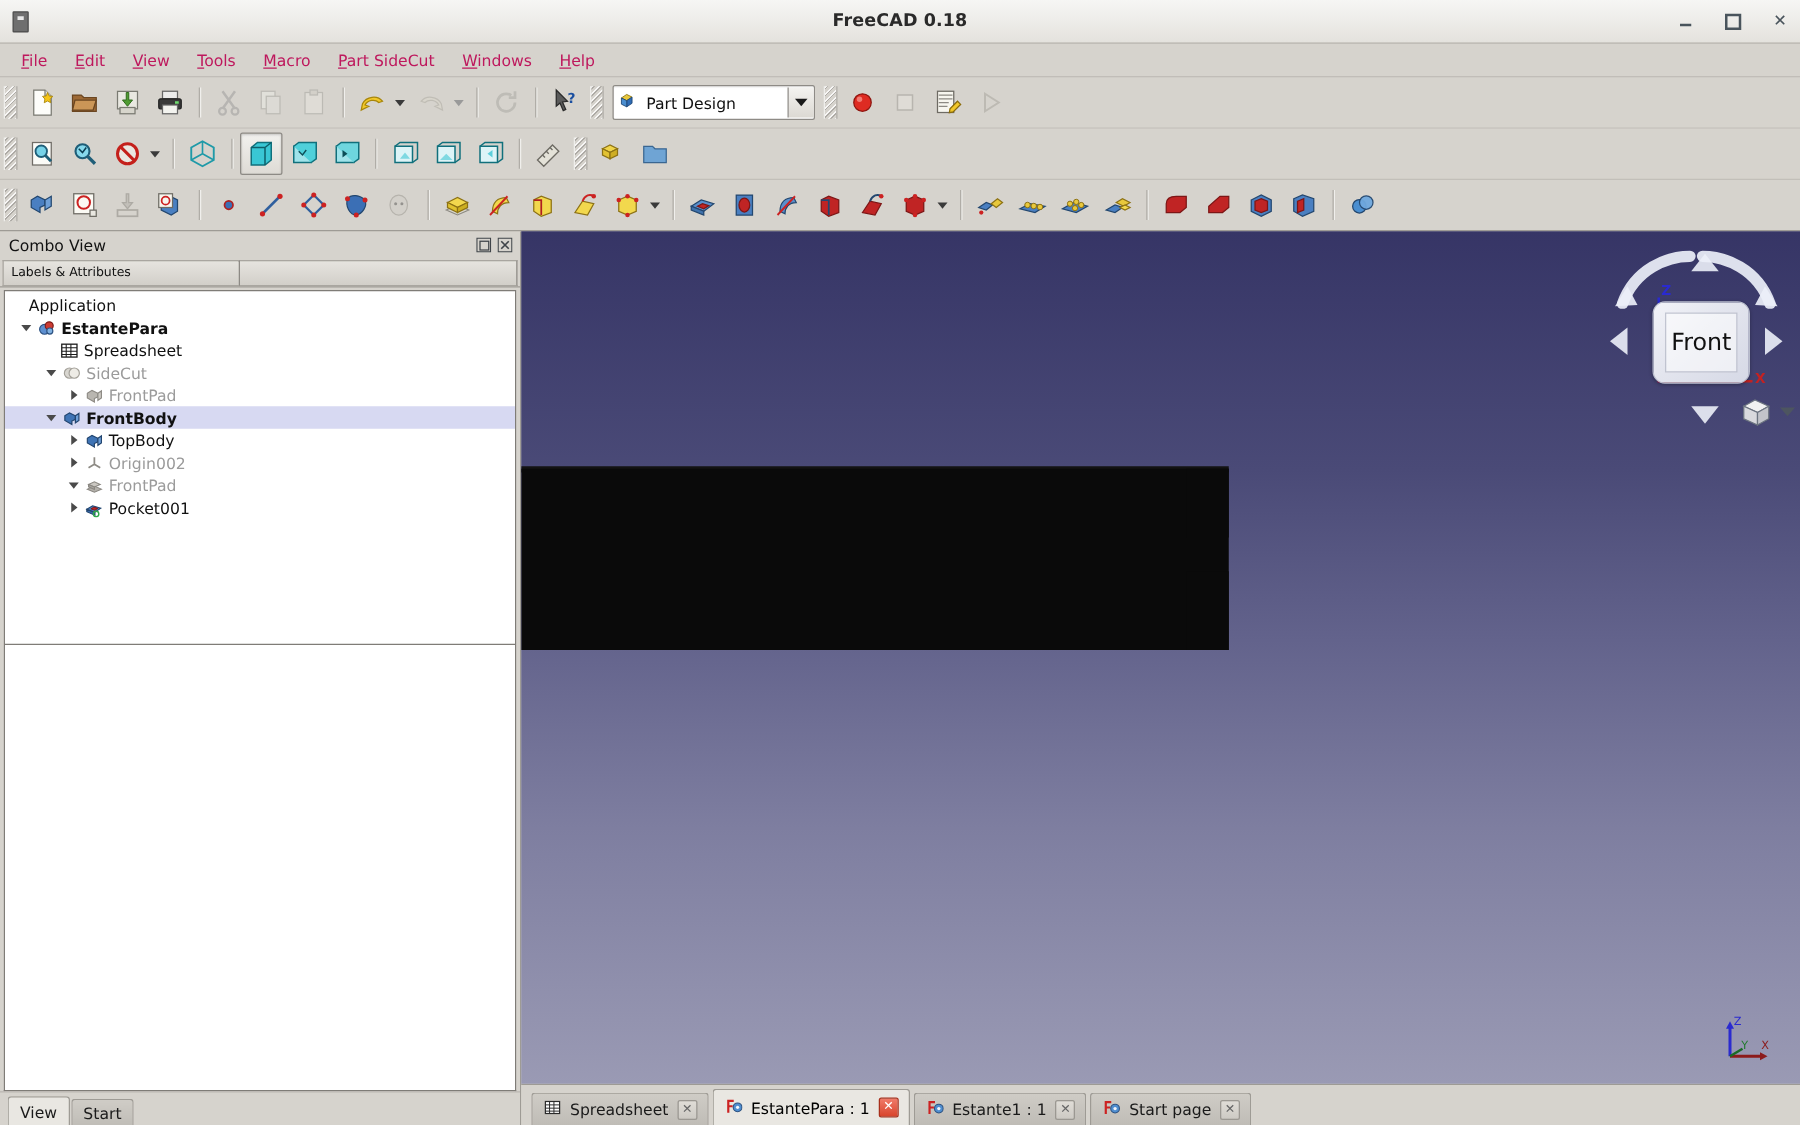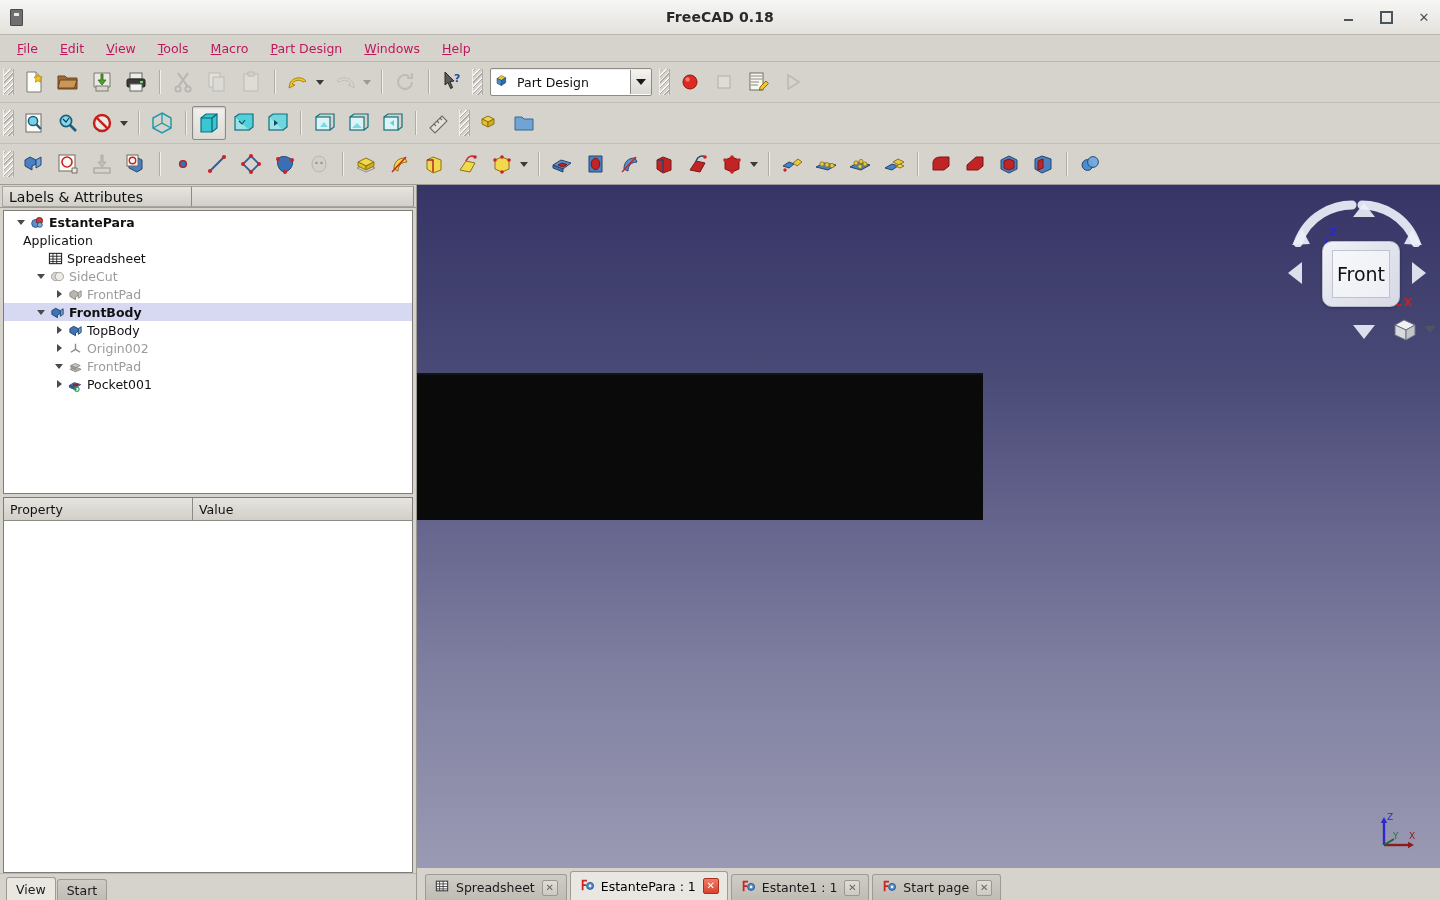--- a/index.html
+++ b/index.html
@@ -92,21 +92,21 @@
   .tab{height:19px;padding:0 11px;display:flex;align-items:center;font-size:12.5px;
     border:1px solid #9e9b95;border-bottom:none;border-radius:3px 3px 0 0;
     background:linear-gradient(to bottom,#cdcac4,#bfbcb6);color:#222;margin-right:1px;cursor:default;}
   .tab.active{background:#e9e7e2;height:21px;border-color:#9e9b95;color:#000;}
 
   .tree-head{height:21px;display:flex;align-items:stretch;background:#d6d3cd;
     border-bottom:1px solid #9e9b95;padding:1px 2px 0 2px;}
   .tree-head .col{
     background:linear-gradient(to bottom,#e6e4df,#d2cfc9);
     border:1px solid #a9a6a0;border-right:1px solid #8d8a85;
-    display:flex;align-items:center;padding:0 6px;font-size:14px;color:#111;}
+    display:flex;align-items:center;padding:0 6px;font-size:10px;color:#111;}
   .tree-head .col.c1{width:176px;}
   .tree-head .col.c2{flex:1;border-left:none;}
 
   .treebox{
     flex:0 0 282px;background:#fff;border:1px solid #7f7c77;margin:2px 3px 0 3px;
     overflow:hidden;position:relative;
   }
   .tree{padding:2px 0 0 0;}
   .trow{display:flex;align-items:center;height:18px;font-size:12.5px;color:#111;
     white-space:nowrap;cursor:default;}
@@ -219,21 +219,21 @@
       <div class="tb-btn tb-close">✕</div>
     </div>
   </div>
 
   <div class="menubar">
     <div class="menu-item"><u>F</u><span>ile</span></div>
     <div class="menu-item"><u>E</u><span>dit</span></div>
     <div class="menu-item"><u>V</u><span>iew</span></div>
     <div class="menu-item"><u>T</u><span>ools</span></div>
     <div class="menu-item"><u>M</u><span>acro</span></div>
-    <div class="menu-item"><u>P</u><span>art Design</span></div>
+    <div class="menu-item"><u>P</u><span>art SideCut</span></div>
     <div class="menu-item"><u>W</u><span>indows</span></div>
     <div class="menu-item"><u>H</u><span>elp</span></div>
   </div>
 
   <div class="toolbar-row r1">
     <div class="grip"></div>
 
     <div class="tbtn">
       <svg width="24" height="24" viewBox="0 0 24 24">
         <path d="M5 2h9l5 5v15H5z" fill="#fdfdfa" stroke="#7a7a72" stroke-width="1"></path>
@@ -688,53 +688,68 @@
         <circle cx="9.5" cy="13" r="5.4" fill="#4a8ed0" stroke="#23476f" stroke-width="1"></circle>
         <circle cx="15" cy="10" r="5.4" fill="#6fa8de" stroke="#23476f" stroke-width="1" opacity=".95"></circle>
       </svg>
     </div>
   </div>
 
   <div class="main">
 
     <div class="dock">
 
+      <div class="dock-title">
+        <span class="t">Combo View</span>
+        <span class="dock-icn">
+          <svg width="12" height="12" viewBox="0 0 12 12">
+            <rect x="0.5" y="0.5" width="11" height="11" fill="none" stroke="#3f4449"></rect>
+            <rect x="3" y="3" width="7" height="7" fill="none" stroke="#3f4449"></rect>
+          </svg>
+        </span>
+        <span class="dock-icn">
+          <svg width="12" height="12" viewBox="0 0 12 12">
+            <rect x="0.5" y="0.5" width="11" height="11" fill="none" stroke="#3f4449"></rect>
+            <path d="M3 3l6 6M9 3l-6 6" stroke="#3f4449" stroke-width="1.3"></path>
+          </svg>
+        </span>
+      </div>
 
 
       <div class="tree-head">
         <div class="col c1">
           <span>Labels &amp; Attributes</span>
         </div>
         <div class="col c2"></div>
       </div>
 
       <div class="treebox">
         <div class="tree">
+
+          <div class="trow">
+            <span class="ind" style="width:2px"></span>
+            <span class="arrow">
+                <i></i>
+              </span>
+            <span class="tlabel">Application</span>
+          </div>
 
           <div class="trow">
             <span class="ind" style="width:10px"></span>
             <span class="arrow open">
                 <i></i>
               </span>
             <span class="ticon">
               <svg width="15" height="15" viewBox="0 0 16 16">
                 <circle cx="6" cy="9" r="4.2" fill="#5d8fd0" stroke="#2d5282" stroke-width="1"></circle>
                 <circle cx="10" cy="6" r="3.4" fill="#cc3b33" stroke="#7d1c17" stroke-width="1"></circle>
                 <circle cx="10.5" cy="10.5" r="2.6" fill="#7fb0e0" stroke="#2d5282" stroke-width="1"></circle>
               </svg>
             </span>
             <span class="tlabel bold">EstantePara</span>
-          </div>
-
-          <div class="trow">
-            <span class="ind" style="width:2px"></span>
-            <span class="arrow">
-                <i></i>
-              </span>
-            <span class="tlabel">Application</span>
           </div>
 
           <div class="trow">
             <span class="ind" style="width:42px"></span>
             <span class="ticon">
               <svg width="15" height="15" viewBox="0 0 16 16">
                 <rect x="1.5" y="2.5" width="13" height="11" fill="#ffffff" stroke="#1b1b1b" stroke-width="1.1"></rect>
                 <path d="M1.5 5.6h13M1.5 8.6h13M1.5 11.3h13M5.3 2.5v11M9.3 2.5v11" stroke="#1b1b1b" stroke-width=".9"></path>
               </svg>
             </span>
@@ -838,28 +853,20 @@
                 <path d="M1.5 9v2l7 3v-2z" fill="#3a6aa8" stroke="#22456f" stroke-width=".9"></path>
                 <circle cx="9.5" cy="13" r="2.3" fill="none" stroke="#2fa84a" stroke-width="1.2"></circle>
               </svg>
             </span>
             <span class="tlabel">Pocket001</span>
           </div>
 
         </div>
       </div>
 
-      <div class="prop-head">
-        <div class="ph p1">
-          <span>Property</span>
-        </div>
-        <div class="ph p2">
-          <span>Value</span>
-        </div>
-      </div>
       <div class="prop-body"></div>
 
       <div class="dock-bottom-tabs">
         <div class="btab active">
           <span>View</span>
         </div>
         <div class="btab">
           <span>Start</span>
         </div>
       </div>

